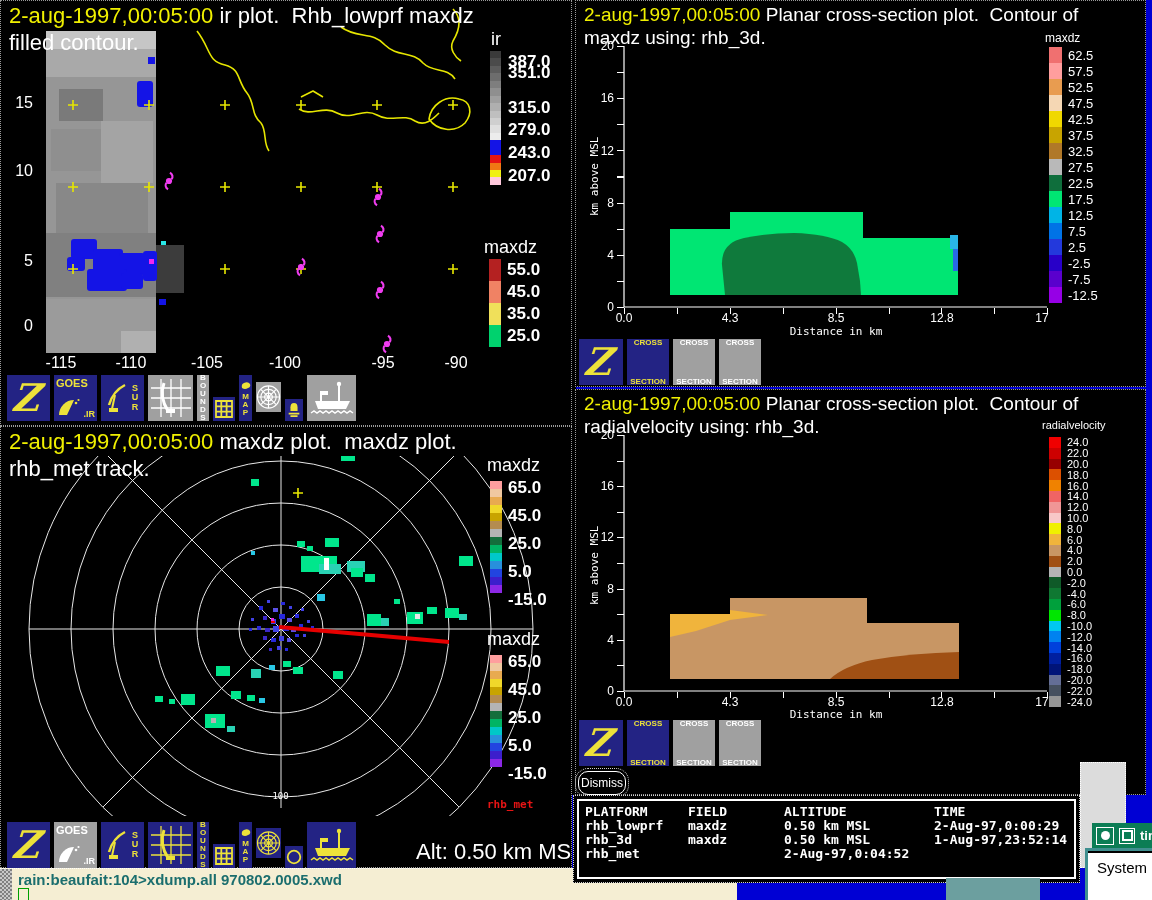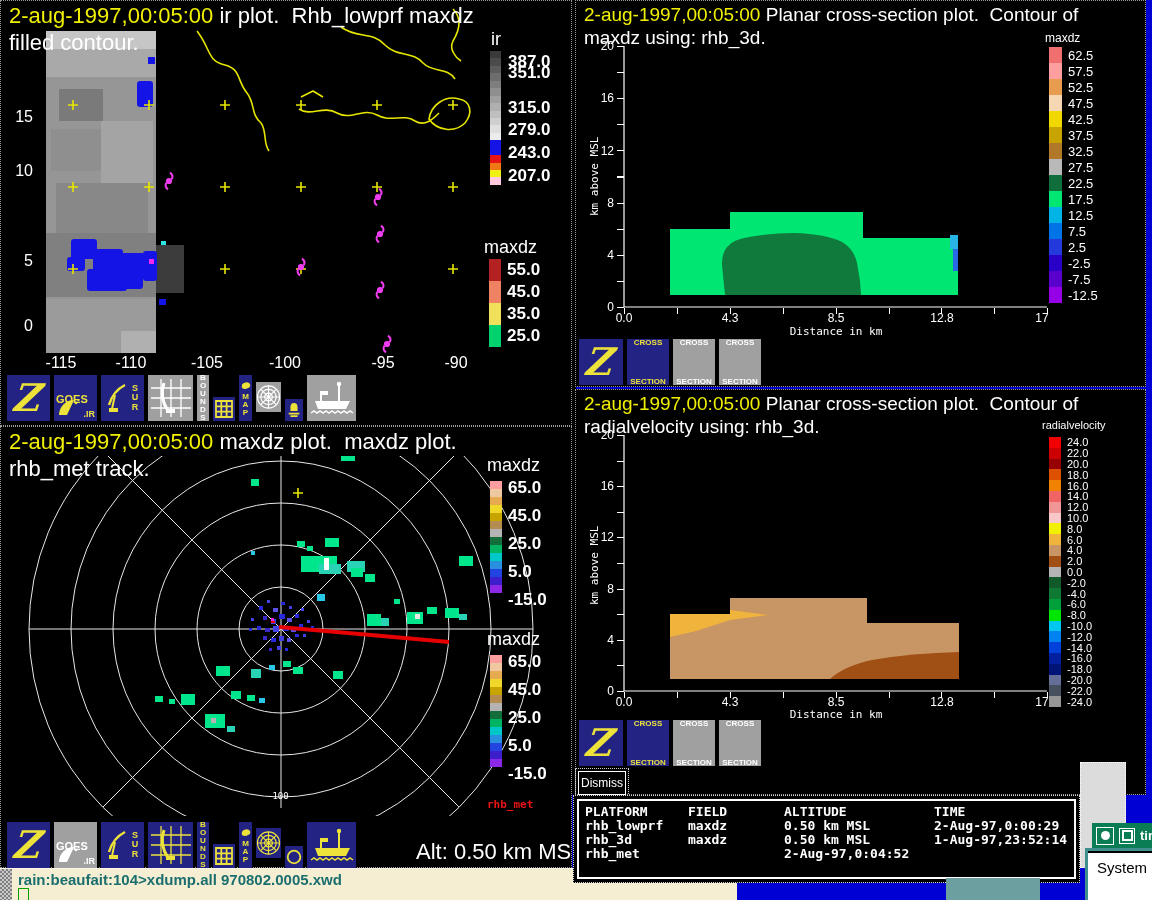--- a/index.html
+++ b/index.html
@@ -39,21 +39,21 @@
   
   .btn{position:absolute;box-sizing:border-box;border:1px solid #000;display:flex;align-items:center;
        justify-content:center;overflow:hidden;cursor:pointer;}
   .navy{background:#232384;color:#ede23a;}
   .grayb{background:#a0a0a0;color:#ffffff;}
   .zglyph{font-family:"DejaVu Serif",serif;font-style:italic;font-weight:700;font-size:38px;
           transform:skewX(-8deg);line-height:1;}
   .vtext{word-break:break-all;line-height:8px;font-size:8px;font-weight:700;width:9px;text-align:center;}
   .vtext9{word-break:break-all;line-height:9.5px;font-size:9px;font-weight:700;width:10px;text-align:center;}
   .goes-wrap{position:relative;width:100%;height:100%;}
-  .goes-t{position:absolute;left:2px;top:2px;font-size:11px;font-weight:700;letter-spacing:0;margin-top:16px;}
+  .goes-t{position:absolute;left:2px;top:2px;font-size:11px;font-weight:700;letter-spacing:0;}
   .goes-ir{position:absolute;right:2px;bottom:2px;font-size:9px;font-weight:700;}
   .goes-dish{position:absolute;left:3px;bottom:4px;}
   .xsec{flex-direction:column;gap:15px;padding:1px;}
   .xsec span{font-size:8px;font-weight:700;line-height:9px;}
   
   #dismiss{position:absolute;background:#000;border:1px solid #fff;outline:1px dotted #cfcfcf;
     outline-offset:2px;color:#fff;font-size:12px;display:flex;align-items:center;justify-content:center;cursor:pointer;}
   
   #table-win{position:absolute;background:#000;border:1px dotted #cfcfcf;}
   #table-inner{position:absolute;inset:3px;border:2px solid #fff;}
@@ -178,21 +178,21 @@
         <use href="#storm-sym" x="158" y="170" width="20" height="20"></use>
         <use href="#storm-sym" x="367" y="186" width="20" height="20"></use>
         <use href="#storm-sym" x="369" y="223" width="20" height="20"></use>
         <use href="#storm-sym" x="290" y="256" width="20" height="20"></use>
         <use href="#storm-sym" x="369" y="279" width="20" height="20"></use>
         <use href="#storm-sym" x="376" y="333" width="20" height="20"></use>
       </g>
     </svg>
     <div class="ptitle t-left"><span class="t-yel">2-aug-1997,00:05:00</span><span class="t-wht"> ir plot.  Rhb_lowprf maxdz</span><br><span class="t-wht">filled contour.</span></div>
     <div class="abs ylabs ax-big" style="left:2px;top:0;width:30px;height:426px;">
-        <span style="top: 116px;">15</span>
+        <span style="top: 102px;">15</span>
         <span style="top: 170px; text-align: right;">10</span>
         <span style="top: 260px;">5</span>
         <span style="top: 325px;">0</span>
       </div>
     <div class="abs xlabs ax-big" style="left:0;top:353px;width:572px;height:20px;">
         <span style="left: 60px;">-115</span>
         <span style="left: 130px;">-110</span>
         <span style="left: 206px;">-105</span>
         <span style="left: 284px;">-100</span>
         <span style="left: 382px;">-95</span>
@@ -837,21 +837,21 @@
       <div class="btn grayb xsec" style="left:142px;top:329px;width:44px;height:48px;">
           <span>CROSS</span>
           <svg width="32" height="24" viewBox="0 0 34 26">
             <rect x="10" y="2" width="19" height="14" stroke="currentColor" fill="none" stroke-width="1.4"></rect>
             <rect x="3" y="9" width="19" height="14" stroke="currentColor" fill="url(#hxW)" stroke-width="1.4"></rect>
             <path d="M10,2 L3,9 M29,2 L22,9 M29,16 L22,23 M10,16 L3,23" stroke="currentColor" stroke-width="1.1"></path>
           </svg>
           <span>SECTION</span>
         </div>
     </div>
-    <div id="dismiss" style="left:2px;top:381px;width:46px;height:22px;">
+    <div id="dismiss" style="left:2px;top:381px;width:46px;height:22px;border-radius:10px;">
         <span>Dismiss</span>
       </div>
   </div>
 
   <div id="terminal" style="left:0;top:868px;width:737px;height:32px;">
     <div id="term-scroll"></div>
     <span id="term-line">rain:beaufait:104&gt;xdump.all 970802.0005.xwd</span>
     <span id="term-cursor"></span>
   </div>
 

